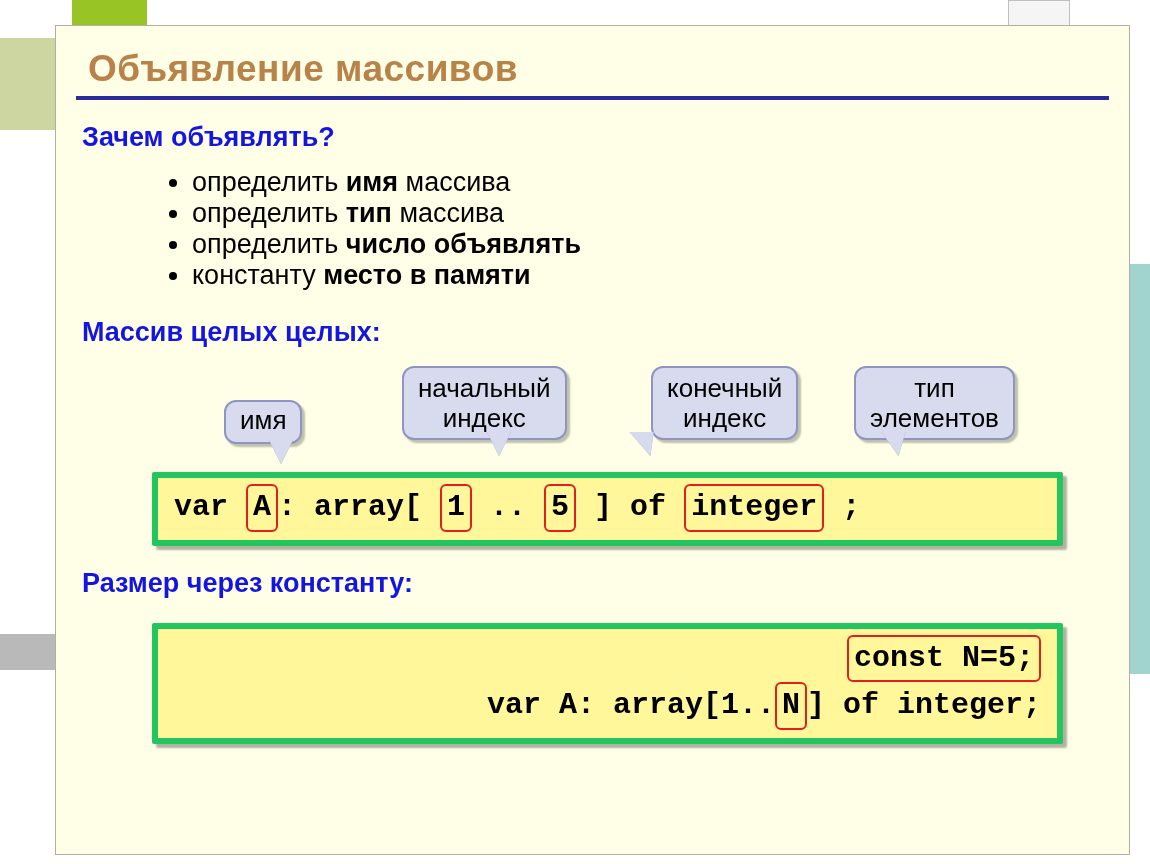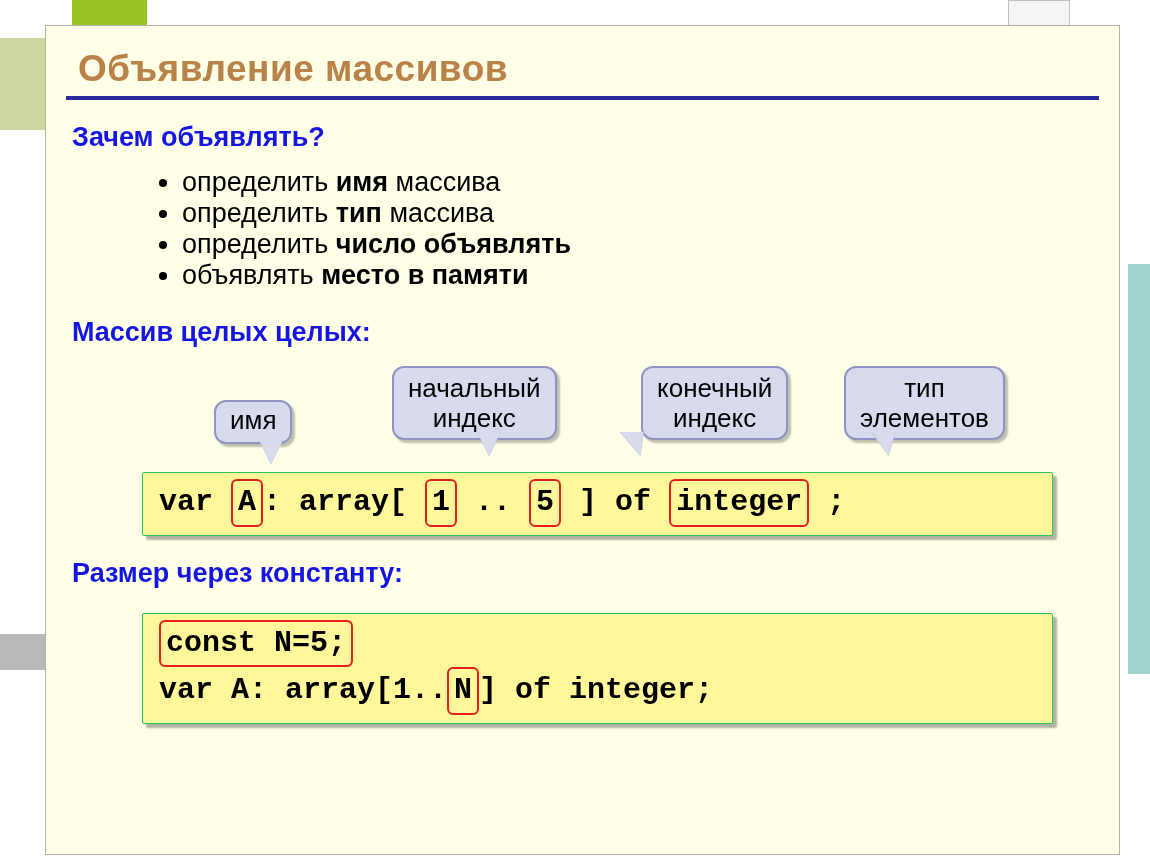--- a/index.html
+++ b/index.html
@@ -15,21 +15,21 @@
 
   
   .deco-green { position: absolute; background: #99c426; }
   .deco-olive { position: absolute; background: #cdd5a1; }
   .deco-gray { position: absolute; background: #b9b9b9; }
   .deco-teal { position: absolute; background: #a2d4cf; }
   .deco-outline { position: absolute; border: 1px solid #bfbfbf; }
 
   .slide {
     position: absolute;
-    left: 45px;
+    left: 55px;
     top: 25px;
     width: 1075px;
     height: 830px;
     background: #feffe6;
     border: 1px solid #b0b0a0;
     padding: 18px 26px 0 26px;
   }
 
   .title {
     font-size: 37px;
@@ -58,21 +58,21 @@
     color: #000;
     list-style: disc;
   }
   ul.bullets li { margin: 0 0; font-weight: normal; }
   ul.bullets b { font-weight: bold; }
 
   
   .codebar {
     position: relative;
     background: #fff799;
-    border: 1px solid #22c55e;
+    border: 6px solid #22c55e;
     border-radius: 2px;
     box-shadow: 4px 4px 2px rgba(0,0,0,.30);
     font-family: "Courier New", monospace;
     font-size: 30px;
     font-weight: bold;
     padding: 6px 16px 8px 16px;
     margin: 0 40px 0 70px;
     line-height: 1.45;
     white-space: nowrap;
   }
@@ -110,21 +110,21 @@
     width: 0; height: 0;
     border-left: 12px solid transparent;
     border-right: 12px solid transparent;
     border-top: 24px solid #d7dbed;
   }
   .tail.border {
     border-top-color: #8f95c0;
     margin-top: -2px;
   }
 
-  .codeblock-wrap { margin-top: 24px; }
+  .codeblock-wrap { margin-top: 24px; text-align: right; }
 
 </style>
 </head>
 <body>
 
 <div class="deco-green" style="left:72px; top:0; width:75px; height:36px;"></div>
 <div class="deco-olive" style="left:0; top:38px; width:60px; height:92px;"></div>
 <div class="deco-outline" style="left:1008px; top:0; width:62px; height:28px; background:#f5f5f5;"></div>
 <div class="deco-gray" style="left:0; top:634px; width:60px; height:36px;"></div>
 <div class="deco-teal" style="right:0; top:264px; width:22px; height:410px;"></div>
@@ -140,21 +140,21 @@
     <li>
       <span>определить </span><b>имя</b><span> массива</span>
     </li>
     <li>
       <span>определить </span><b>тип</b><span> массива</span>
     </li>
     <li>
       <span>определить </span><b>число объявлять</b><span></span>
     </li>
     <li>
-      <span>объявлять </span><b>место в памяти</b><span></span>
+      <span>константу </span><b>место в памяти</b><span></span>
     </li>
   </ul>
 
   <div class="heading-blue">Массив целых целых:</div>
 
   <div class="callout-row">
     <div class="callout" style="left:72px; top:38px;">
       <span>имя</span>
     </div>
     <div class="tail border" style="left:117px; top:80px;"></div>

